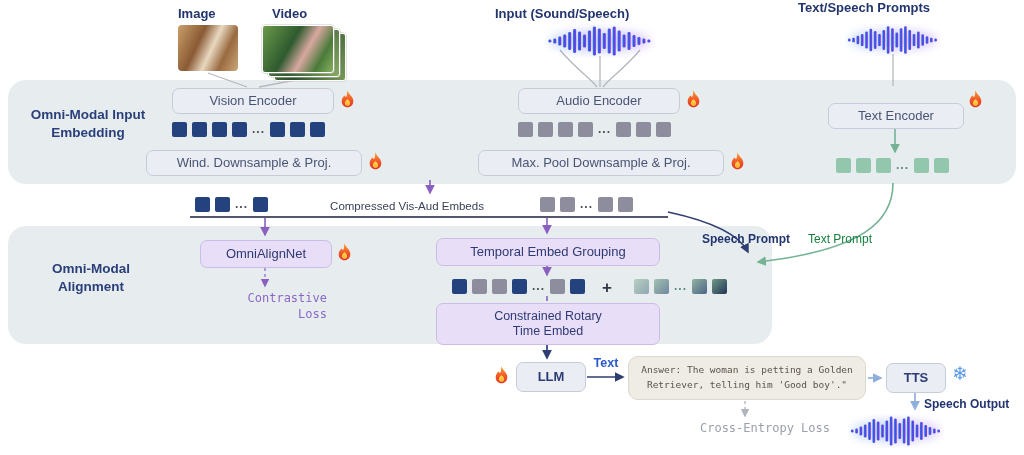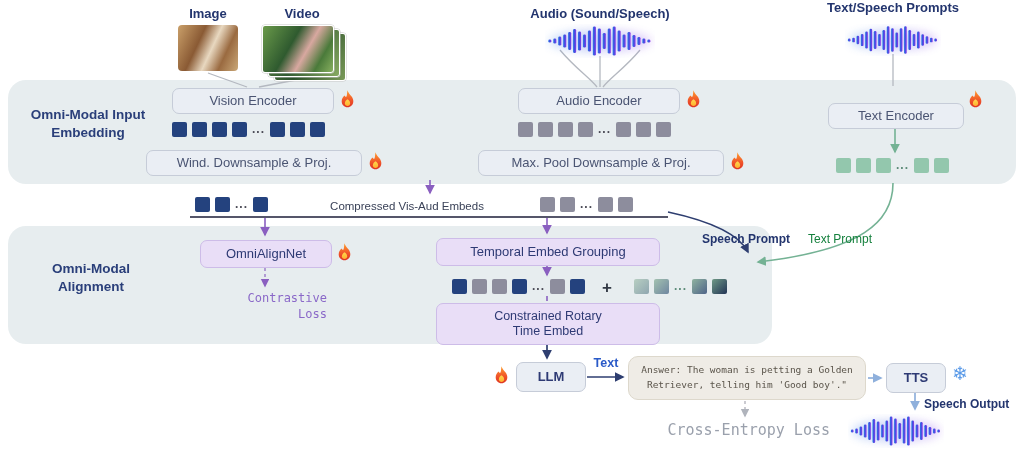--- a/index.html
+++ b/index.html
@@ -1,19 +1,19 @@
 <!DOCTYPE html>
 <html><head>
 <meta charset="utf-8">
 <style>
   html,body{margin:0;padding:0;background:#ffffff;font-family:"Liberation Sans",sans-serif;}
   .stage{position:relative;width:1024px;height:455px;background:#ffffff;overflow:hidden;}
   .band{position:absolute;background:#e7edef;border-radius:18px;}
   .section-label{position:absolute;color:#2a3f7a;font-weight:700;font-size:13.5px;text-align:center;line-height:1.3;white-space:pre-line;}
-  .input-label{position:absolute;color:#23356e;font-weight:700;font-size:13px;text-align:center;}
+  .input-label{position:absolute;color:#23356e;font-weight:700;font-size:13px;}
   .box{position:absolute;display:flex;align-items:center;justify-content:center;background:#eaeef4;border:1px solid #c6ccd8;border-radius:7px;color:#4a5472;font-size:13px;text-align:center;line-height:1.2;}
   .box.purple{background:#e9def7;border-color:#cdbce8;color:#2e3a74;}
   .box.preline{white-space:pre-line;font-size:12.5px;}
   .tokens{position:absolute;display:flex;align-items:center;gap:5px;}
   .sq{width:15px;height:15px;border-radius:2px;flex:none;}
   .sq.blue{background:#24427e;}
   .sq.gray{background:#8d8d9d;}
   .sq.green{background:#93c7ad;}
   .sq.g1{background:linear-gradient(135deg,#b8cfc2,#8fa6b0);}
   .sq.g2{background:linear-gradient(135deg,#a3c2b0,#6f86a0);}
@@ -143,21 +143,21 @@
 
     <line x1="745" y1="401" x2="745" y2="416" stroke="#b6b6be" stroke-width="1.4" stroke-dasharray="3 3" marker-end="url(#m-gray)"></line>
 
     <path d="M668 212 C705 220 738 232 748 252" stroke="#2e3e70" stroke-width="1.6" fill="none" marker-end="url(#m-navy)"></path>
 
     <path d="M893 183 C893 222 862 250 758 262" stroke="#74b294" stroke-width="1.6" fill="none" marker-end="url(#m-green)"></path>
   </svg>
 
   <div class="input-label" style="left:178px;top:6px;width:60px;">Image</div>
   <div class="input-label" style="left:272px;top:6px;width:60px;">Video</div>
-  <div class="input-label" style="left:495px;top:6px;width:210px;">Audio (Sound/Speech)</div>
+  <div class="input-label" style="left:495px;top:6px;width:210px;">Input (Sound/Speech)</div>
   <div class="input-label" style="left:798px;top:0;width:190px;">Text/Speech Prompts</div>
 
   <div class="thumb" style="left:178px;top:25px;width:60px;height:46px;background:linear-gradient(115deg,#caa06a 0%,#8a5a34 35%,#e8d8c0 55%,#9a6a40 75%,#caa878 100%);"></div>
   <div>
     <div class="frame" style="left:274px;top:33px;width:70px;height:46px;background:linear-gradient(120deg,#55803d,#2a4f2a 45%,#7a9a58);"></div>
     <div class="frame" style="left:268px;top:29px;width:70px;height:46px;background:linear-gradient(120deg,#608a45,#315a30 45%,#88aa62);"></div>
     <div class="frame" style="left:262px;top:25px;width:70px;height:46px;background:linear-gradient(120deg,#6a9a4a 0%,#2f5a2f 40%,#d8a8a0 60%,#4a7a3a 80%,#88b060 100%);"></div>
   </div>
 
   <svg class="wave" style="left:545px;top:24px;" width="110" height="34" viewBox="0 0 100 34" preserveAspectRatio="none">
@@ -287,15 +287,15 @@
   <div class="box" style="left:516px;top:362px;width:68px;height:28px;color:#2e3a74;font-weight:700;">LLM</div>
   <div class="arrow-label" style="left:586px;top:356px;width:40px;color:#2a5ac8;font-size:12.5px;">Text</div>
 
   <div class="answer mono" style="left:628px;top:356px;width:238px;height:44px;">Answer: The woman is petting a Golden Retriever, telling him 'Good boy'."</div>
 
   <div class="box" style="left:886px;top:363px;width:58px;height:28px;color:#2e3a74;font-weight:700;">TTS</div>
   <div class="snow" style="left:952px;top:364px;">❄</div>
 
   <div class="arrow-label" style="left:924px;top:397px;width:100px;color:#23356e;font-size:12px;text-align:left;">Speech Output</div>
 
-  <div class="loss mono" style="left:660px;top:420px;width:170px;font-size:15px;color:#9aa0ac;">Cross-Entropy Loss</div>
+  <div class="loss mono" style="left:660px;top:420px;width:170px;font-size:12px;color:#9aa0ac;">Cross-Entropy Loss</div>
 
 </div>
 
 </body></html>

